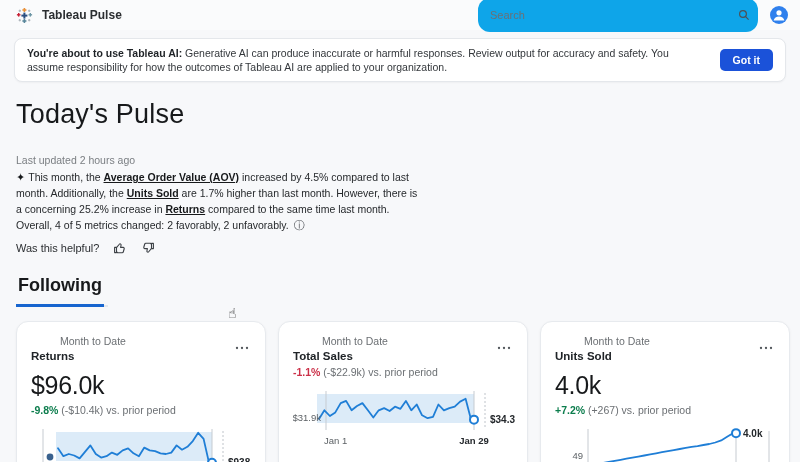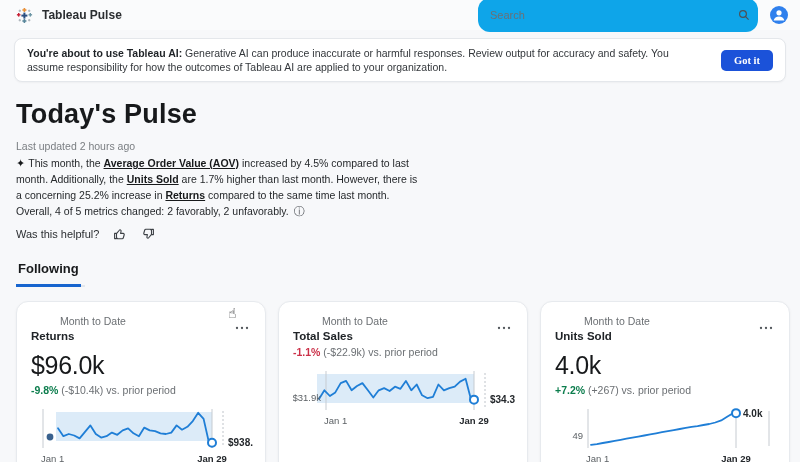--- a/index.html
+++ b/index.html
@@ -22,34 +22,34 @@
     font-family:"Liberation Sans",sans-serif;color:#3a3e42;}
   .search input::placeholder{color:#6b7075;}
   .avatar{width:18px;height:18px;border-radius:50%;background:#2f80ed;margin-left:12px;flex:0 0 auto;
     display:flex;align-items:center;justify-content:center;cursor:pointer;}
   
   .banner{margin:8px 14px 0;background:#ffffff;border:1px solid #e4e7eb;border-radius:8px;
     padding:7px 12px;display:flex;align-items:center;gap:14px;box-shadow:0 1px 2px rgba(0,0,0,.04);}
   .banner-text{font-size:10.5px;line-height:14px;color:#33373b;flex:1;}
   .banner-text b{color:#1f2327;}
   .got-it{background:var(--accent);color:#fff;border:none;border-radius:5px;font-size:10.5px;
-    font-weight:bold;padding:5px 13px;cursor:pointer;flex:0 0 auto;font-family:Liberation Serif, serif;}
+    font-weight:bold;padding:5px 13px;cursor:pointer;flex:0 0 auto;font-family:Liberation Sans, sans-serif;}
   
   .main{padding:0 16px;}
-  h1.page-title{font-size:27px;font-weight:700;color:#17191b;margin-top:17px;letter-spacing:.2px;}
-  .updated{font-size:10.5px;color:#7a7e82;margin-top:10px;}
+  h1.page-title{font-size:27px;font-weight:400;color:#17191b;margin-top:17px;letter-spacing:.2px;}
+  .updated{font-size:10.5px;color:#7a7e82;margin-top:24px;}
   .summary{font-size:10.5px;line-height:16px;color:#26292c;max-width:408px;margin-top:3px;}
   .sparkle{font-size:11px;margin-right:3px;color:#17191b;}
   .seg-l{font-weight:bold;text-decoration:underline;color:#17191b;cursor:pointer;}
   .info-icon{font-size:11px;color:#4d5156;margin-left:2px;cursor:pointer;}
   .helpful{display:flex;align-items:center;gap:14px;margin-top:8px;font-size:11px;color:#2b2e31;}
   .thumb{cursor:pointer;display:inline-flex;}
   
   .tabs{display:flex;gap:26px;margin-top:20px;width:fit-content;border-bottom:2px solid #e3e7ec;padding-right:4px;}
-  .tab{font-size:13px;color:#42464b;padding:0 2px 8px;cursor:pointer;border-bottom:3px solid transparent;margin-bottom:-2.5px;}
+  .tab{font-size:18px;color:#42464b;padding:0 2px 8px;cursor:pointer;border-bottom:3px solid transparent;margin-bottom:-2.5px;}
   .tab.active{font-weight:bold;color:#17191b;border-bottom-color:#1765cf;}
   
   .cards{display:flex;gap:12px;margin-top:14px;}
   .card{width:250px;height:214px;background:#fff;border:1px solid #e7eaee;border-radius:12px;
     padding:13px 14px;box-shadow:0 1px 3px rgba(0,0,0,.05);cursor:pointer;}
   .card-top{display:flex;align-items:flex-start;justify-content:space-between;}
   .period{font-size:10.5px;color:#6b6f73;padding-left:29px;}
   .metric-name{font-size:11.5px;font-weight:bold;color:#202428;margin-top:3px;}
   .dots{cursor:pointer;padding:2px;}
   .value{font-size:25px;font-weight:500;color:#17191b;margin-top:9px;letter-spacing:-.3px;}

